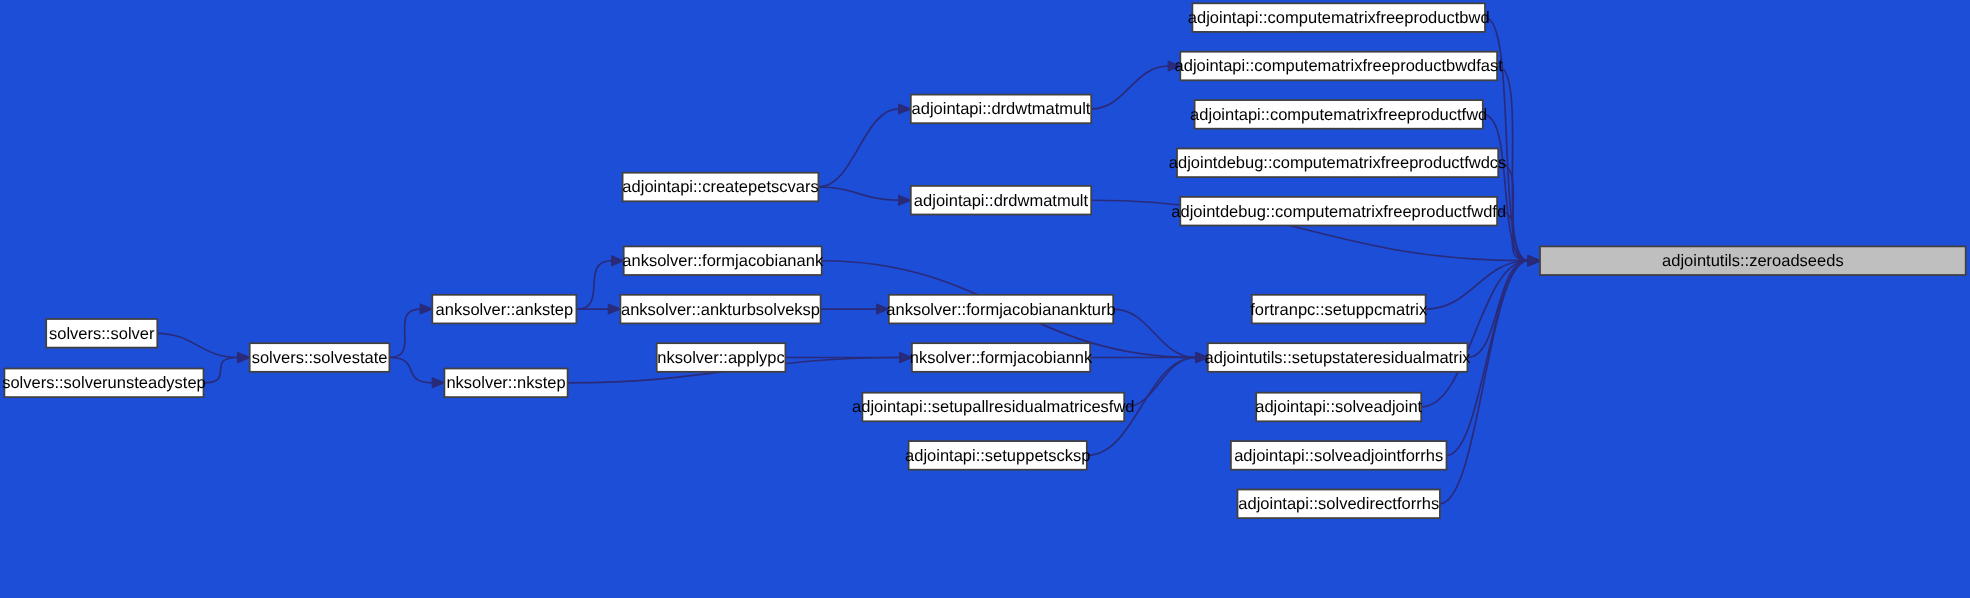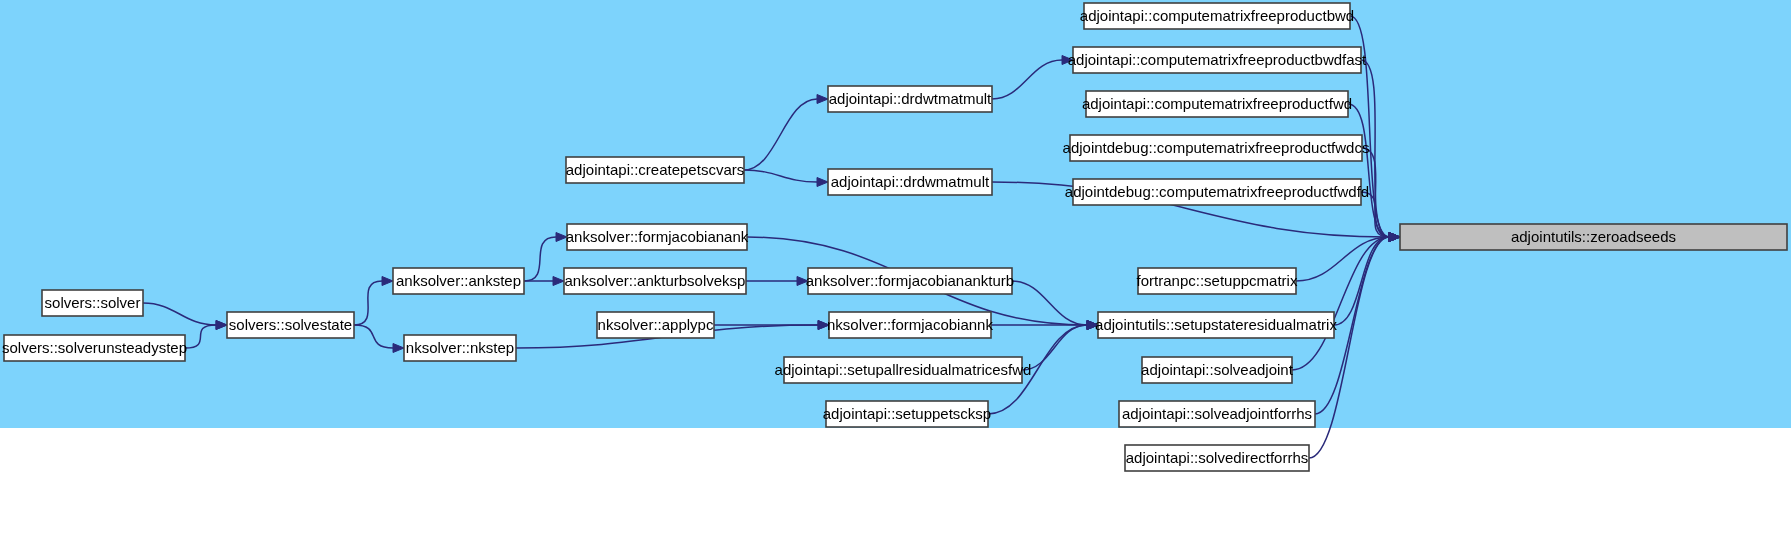--- a/index.html
+++ b/index.html
@@ -10,22 +10,22 @@
   }
   body {
     width: 1791px;
     height: 544px;
     overflow: hidden;
     font-family: "Liberation Sans", sans-serif;
   }
   #graph-root {
     position: relative;
     width: 1791px;
-    height: 428px;
-    background: #7dd3fc;
+    height: 544px;
+    background: #1d4ed8;
   }
   svg#callgraph {
     display: block;
     width: 1791px;
     height: 544px;
   }
   .node-box {
     fill: #ffffff;
     stroke: #404040;
     stroke-width: 1.6;

